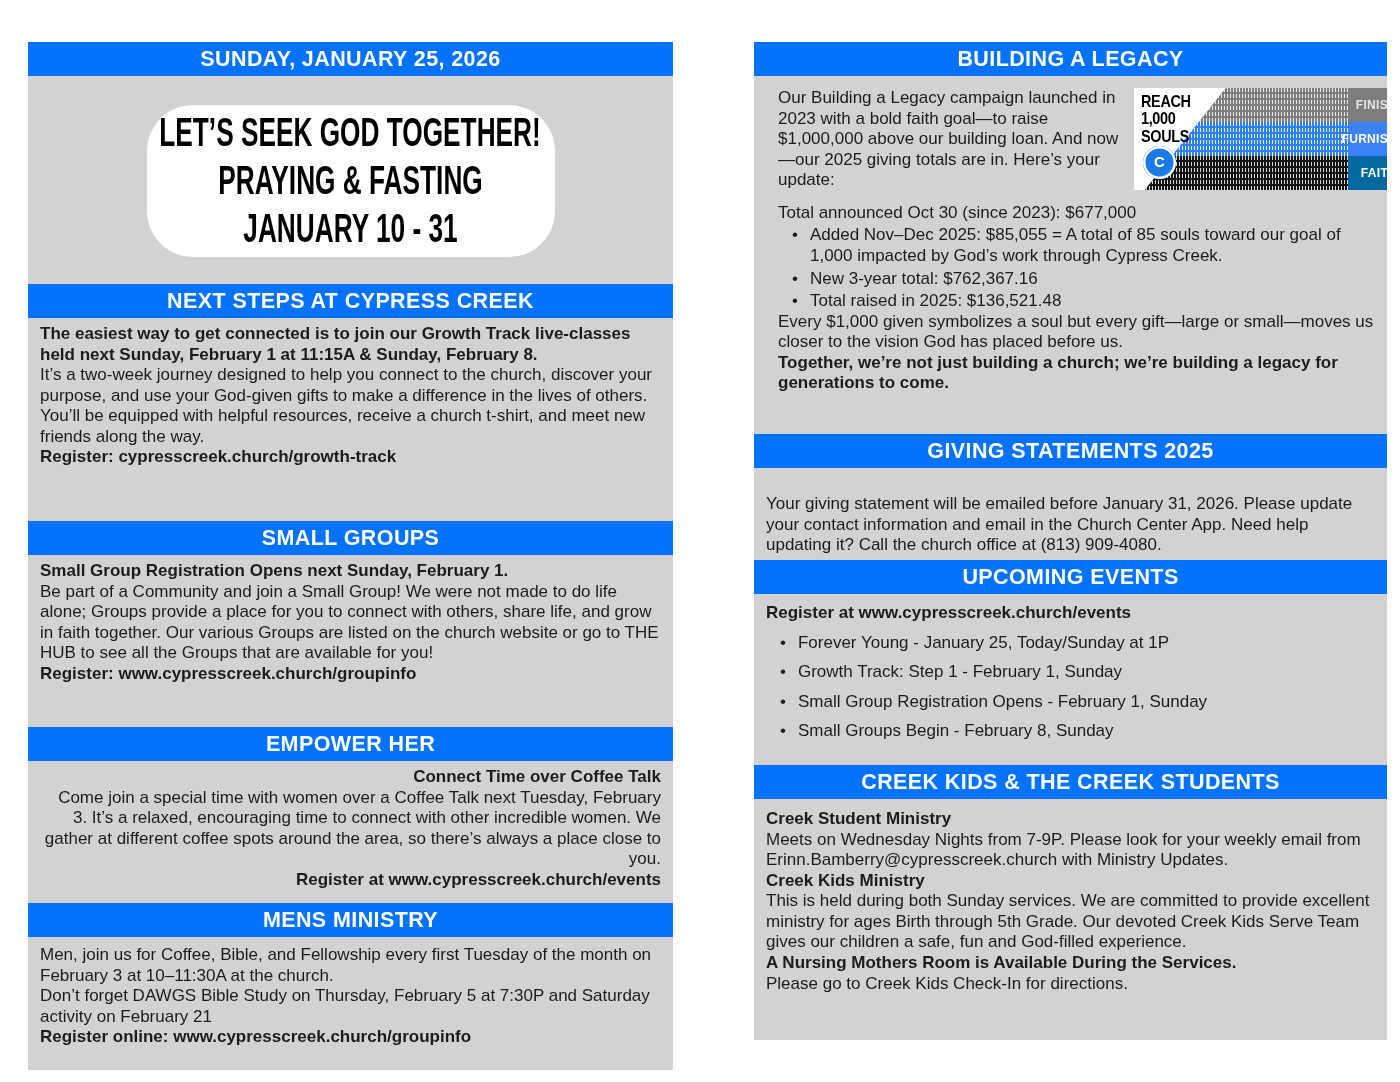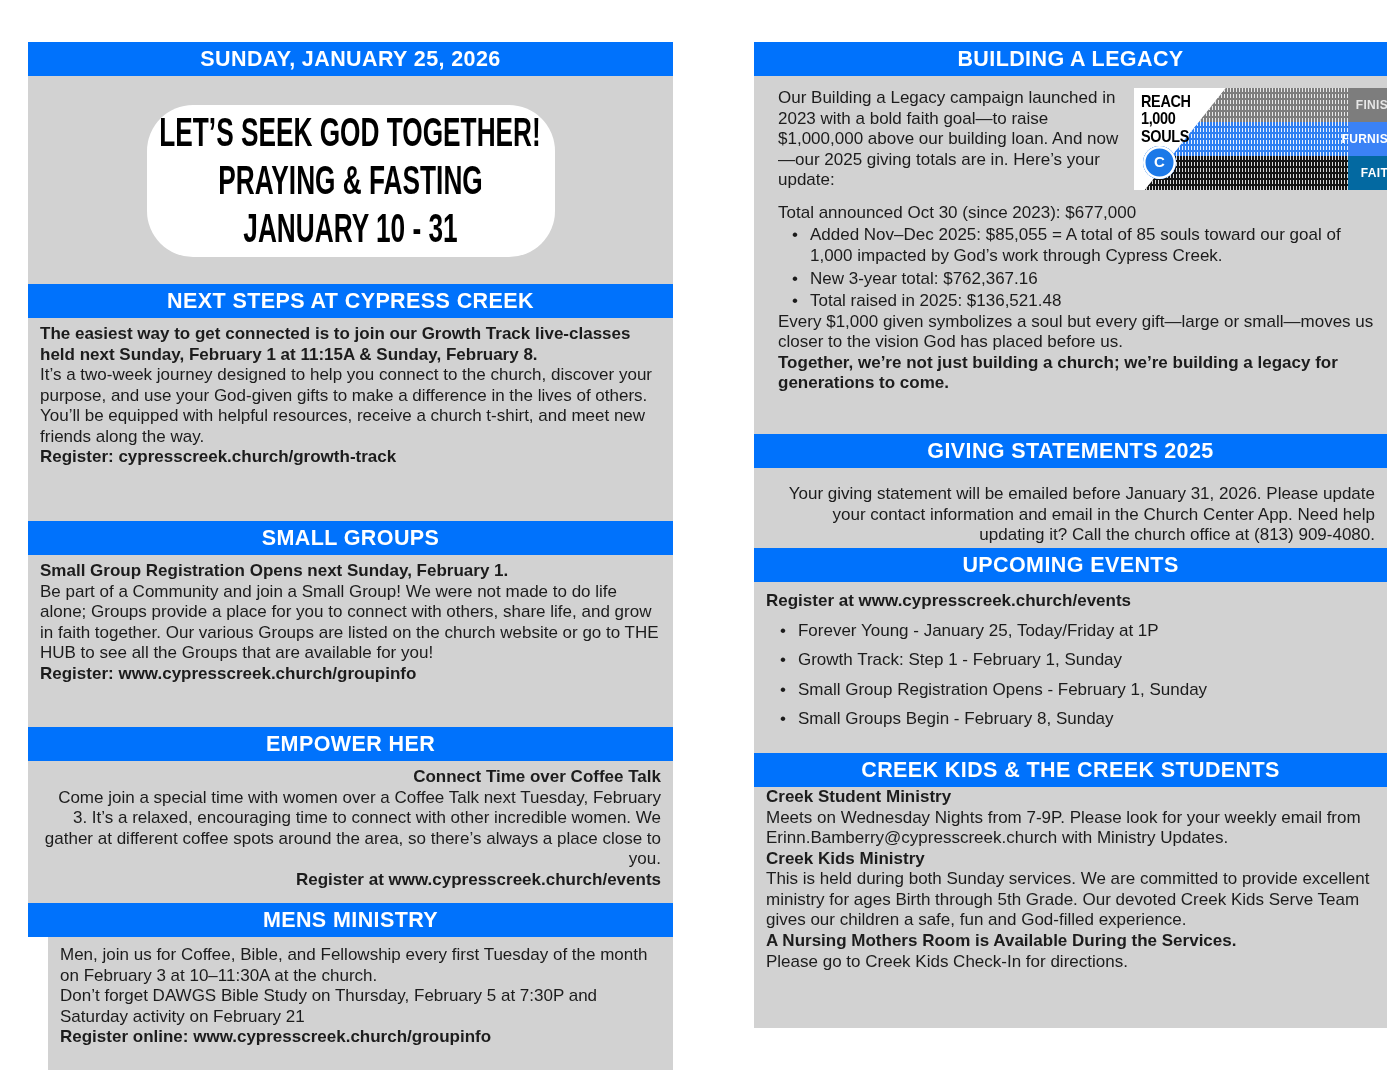--- a/index.html
+++ b/index.html
@@ -116,21 +116,21 @@
   </div>
 
   <div class="bar">EMPOWER HER</div>
   <div class="box" style="height:142px;text-align:right;">
     <p class="b">Connect Time over Coffee Talk</p>
     <p>Come join a special time with women over a Coffee Talk next Tuesday, February 3. It’s a relaxed, encouraging time to connect with other incredible women. We gather at different coffee spots around the area, so there’s always a place close to you.</p>
     <p class="b">Register at www.cypresscreek.church/events</p>
   </div>
 
   <div class="bar">MENS MINISTRY</div>
-  <div class="box" style="height:133px;padding-top:8px;margin-left:20px;">
+  <div class="box" style="height:133px;padding-top:8px;">
     <p>Men, join us for Coffee, Bible, and Fellowship every first Tuesday of the month on February 3 at 10–11:30A at the church.</p>
     <p class="gap-top">Don’t forget DAWGS Bible Study on Thursday, February 5 at 7:30P and Saturday activity on February 21</p>
     <p class="b">Register online: www.cypresscreek.church/groupinfo</p>
   </div>
 </div>
 
 <div class="col col-right">
   <div class="bar">BUILDING A LEGACY</div>
   <div class="box" style="height:358px;padding-top:8px;padding-left:24px;">
     <div class="legacy-row">
@@ -166,43 +166,43 @@
         <span>New 3-year total: $762,367.16</span>
       </div>
     <div class="bullet">
         <span>Total raised in 2025: $136,521.48</span>
       </div>
     <p class="gap-top">Every $1,000 given symbolizes a soul but every gift—large or small—moves us closer to the vision God has placed before us.</p>
     <p class="b">Together, we’re not just building a church; we’re building a legacy for generations to come.</p>
   </div>
 
   <div class="bar">GIVING STATEMENTS 2025</div>
-  <div class="box" style="height:80px;padding-top:16px;text-align:right;">
+  <div class="box" style="height:92px;padding-top:26px;">
     <p>Your giving statement will be emailed before January 31, 2026. Please update your contact information and email in the Church Center App. Need help updating it? Call the church office at (813) 909-4080.</p>
   </div>
 
   <div class="bar">UPCOMING EVENTS</div>
   <div class="box ev" style="height:171px;padding-top:9px;">
     <p class="b">Register at www.cypresscreek.church/events</p>
     <div class="bullet">
-        <span>Forever Young - January 25, Today/Friday at 1P</span>
+        <span>Forever Young - January 25, Today/Sunday at 1P</span>
       </div>
     <div class="bullet">
         <span>Growth Track: Step 1 - February 1, Sunday</span>
       </div>
     <div class="bullet">
         <span>Small Group Registration Opens - February 1, Sunday</span>
       </div>
     <div class="bullet">
         <span>Small Groups Begin - February 8, Sunday</span>
       </div>
   </div>
 
   <div class="bar">CREEK KIDS &amp; THE CREEK STUDENTS</div>
-  <div class="box" style="height:241px;padding-top:0;">
+  <div class="box" style="height:241px;padding-top:10px;">
     <p class="b">Creek Student Ministry</p>
     <p>Meets on Wednesday Nights from 7-9P. Please look for your weekly email from Erinn.Bamberry@cypresscreek.church with Ministry Updates.</p>
     <p class="b gap-top">Creek Kids Ministry</p>
     <p>This is held during both Sunday services. We are committed to provide excellent ministry for ages Birth through 5th Grade. Our devoted Creek Kids Serve Team gives our children a safe, fun and God-filled experience.</p>
     <p class="b gap-top">A Nursing Mothers Room is Available During the Services.</p>
     <p>Please go to Creek Kids Check-In for directions.</p>
   </div>
 </div>
 
 </body></html>

